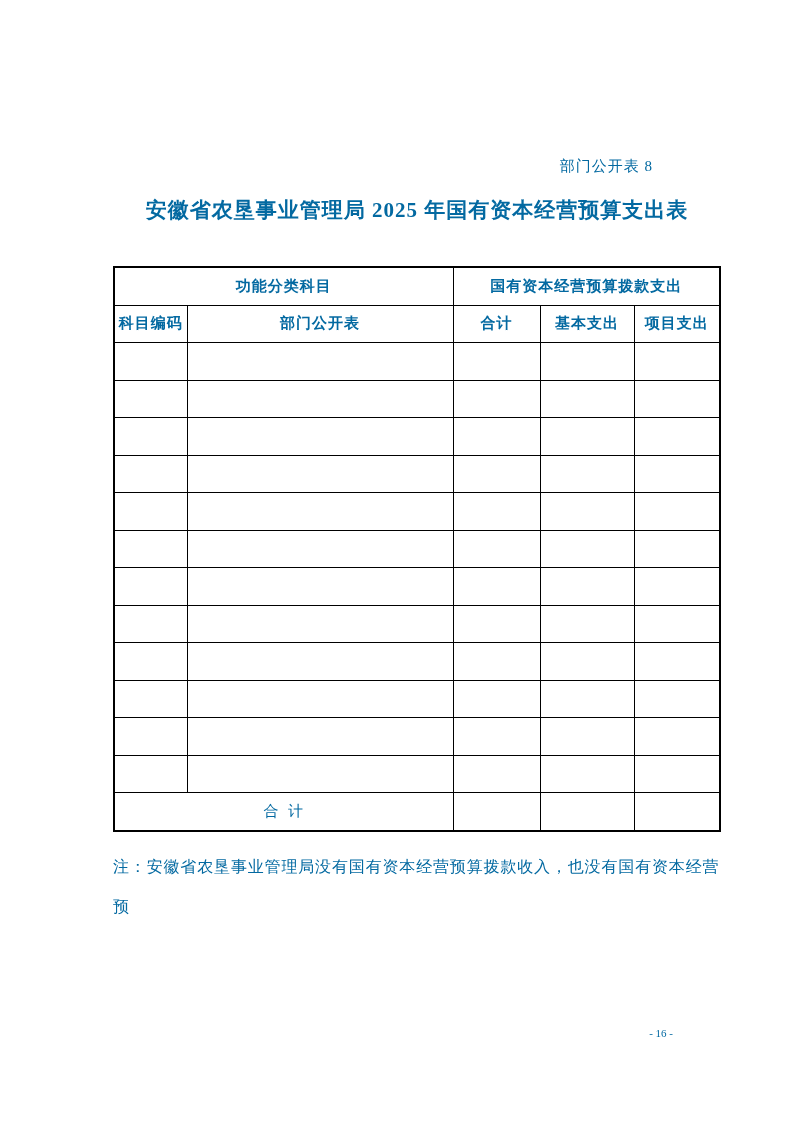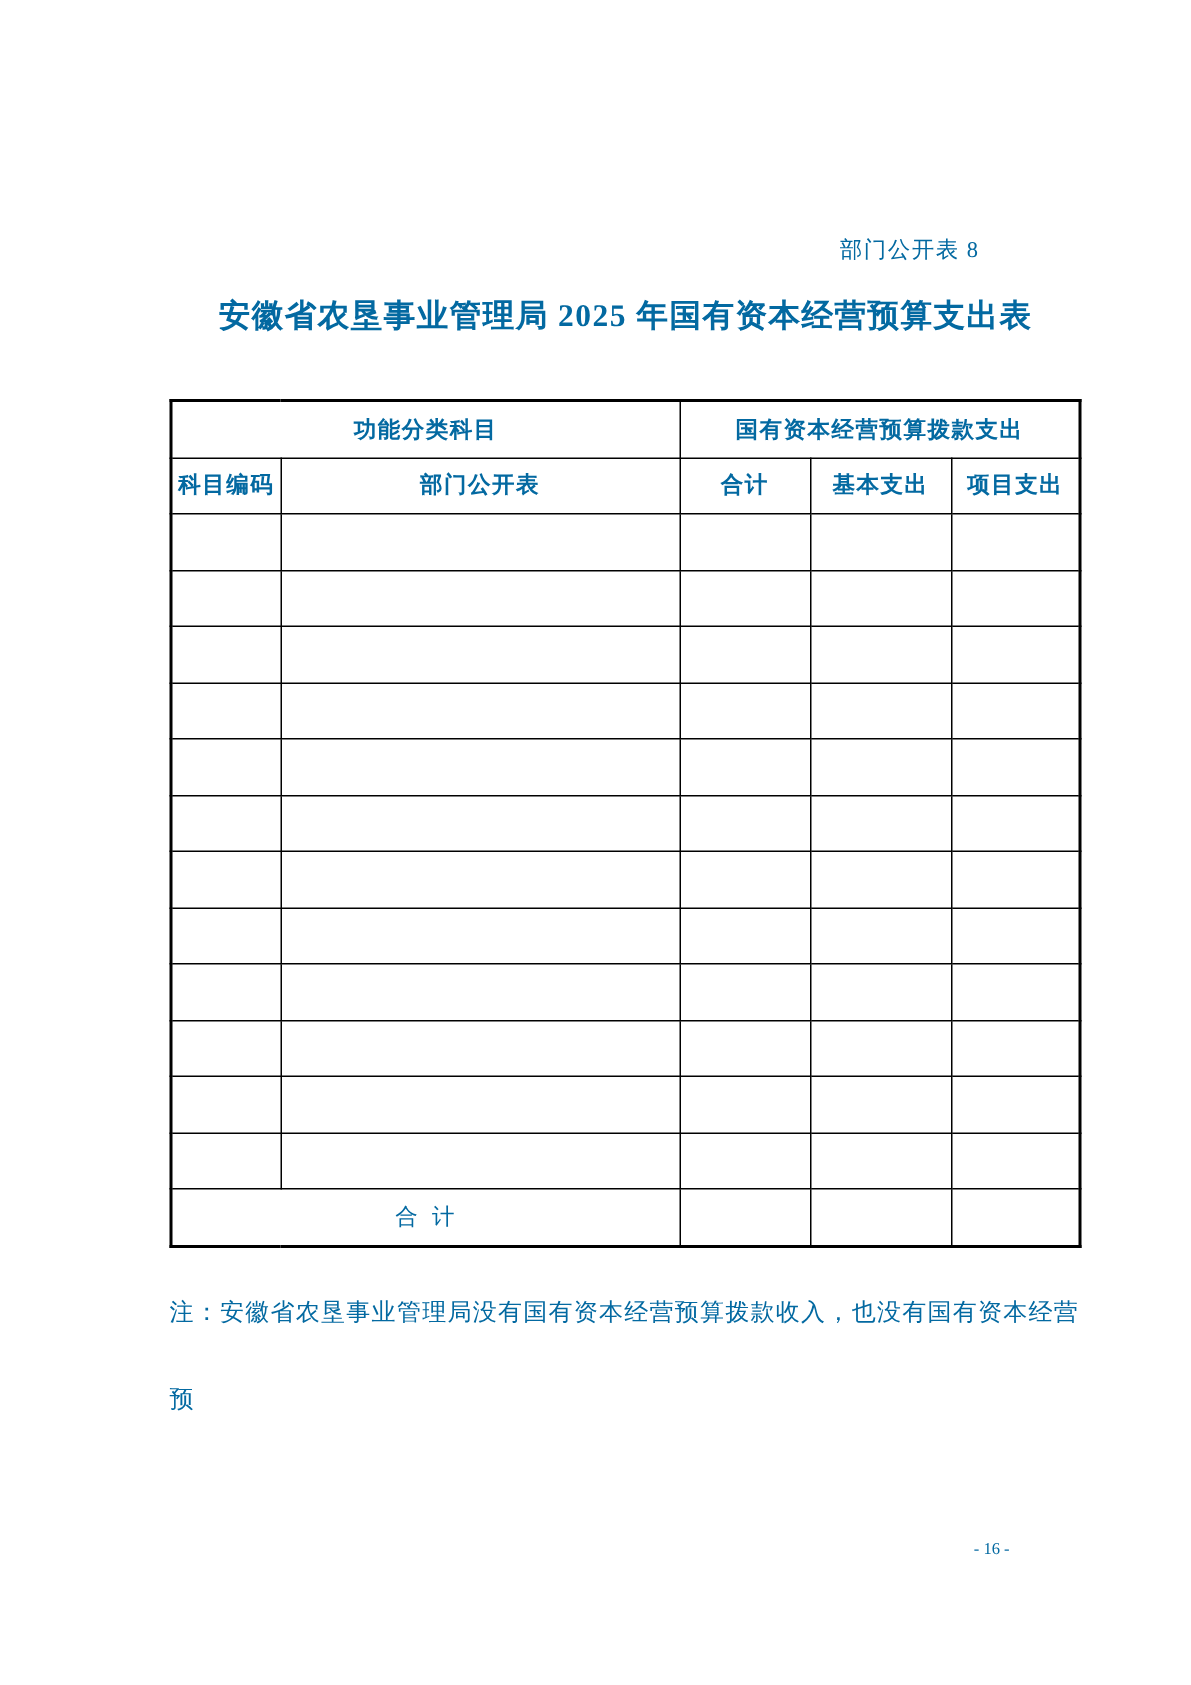--- a/index.html
+++ b/index.html
@@ -75,21 +75,21 @@
   td.total-label-cell {
     font-size: 16px;
     letter-spacing: 1px;
   }
   .note {
     position: absolute;
     top: 847px;
     left: 113px;
     width: 606px;
     font-size: 16px;
-    line-height: 58px;
+    line-height: 40px;
     letter-spacing: 0.5px;
   }
   .note-line-1 {
     text-align: justify;
     text-align-last: justify;
   }
   .note-line-2 {
     text-align: left;
   }
   .page-number {

